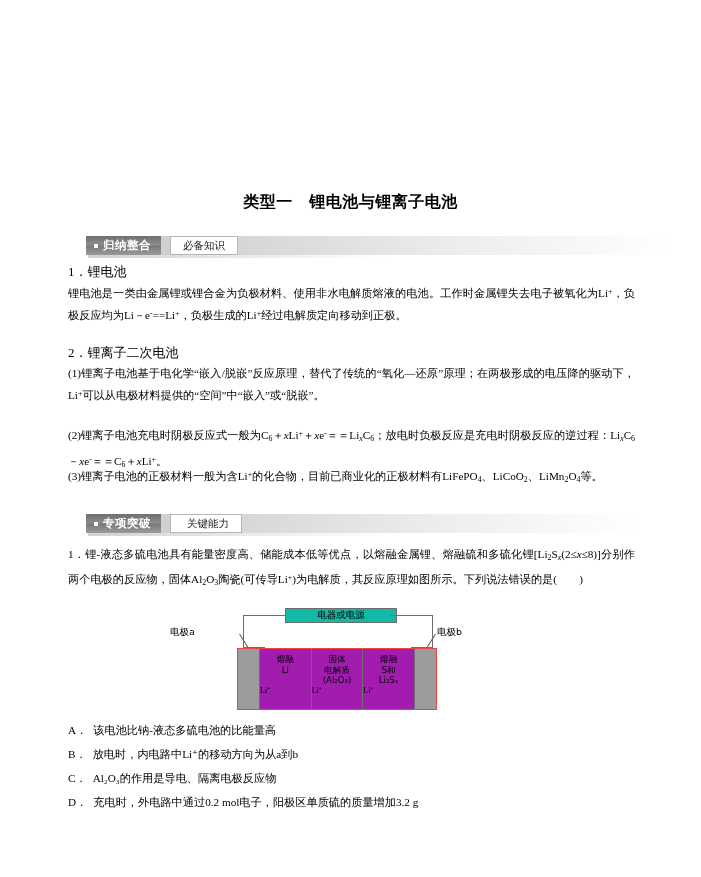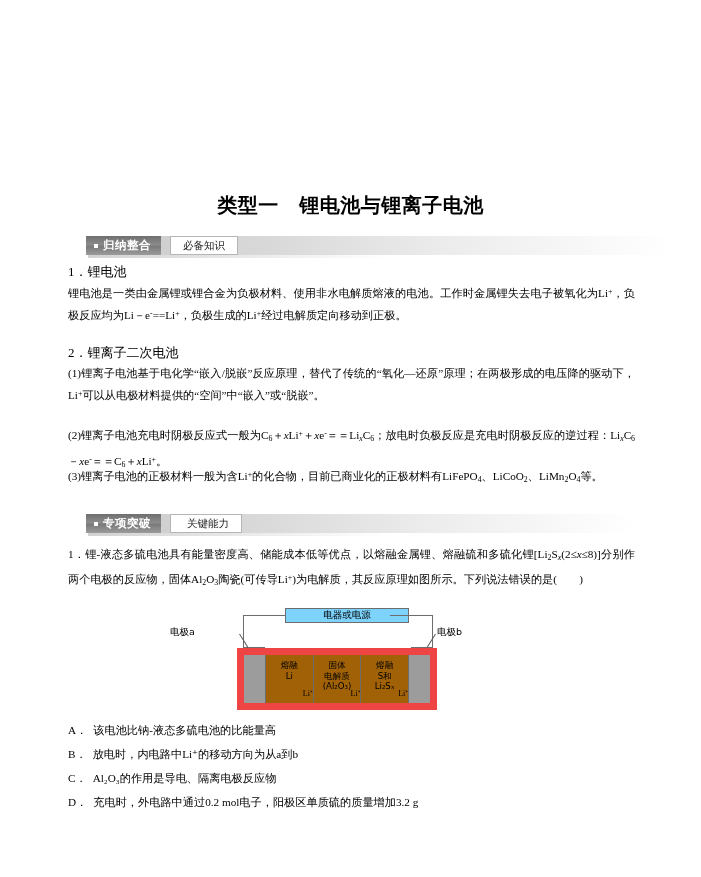--- a/index.html
+++ b/index.html
@@ -46,21 +46,21 @@
   .objective .tag { font-weight: normal; }
 
   
   .type-heading {
     position: absolute;
     left: 0; top: 192px;
     width: 701px;
     text-align: center;
     font-family: "DejaVu Sans", "Liberation Sans", sans-serif;
     font-weight: bold;
-    font-size: 20px;
+    font-size: 16px;
     letter-spacing: 0.5px;
   }
 
   
   .banner {
     position: absolute;
     left: 86px;
     width: 549px;
     height: 19px;
   }
@@ -147,23 +147,23 @@
 
   
   .diagram {
     position: absolute;
     left: 215px; top: 608px;
     width: 275px; height: 105px;
   }
   .dev-box {
     position: absolute;
     left: 70px; top: 0px;
-    width: 124px; height: 15px;
+    width: 112px; height: 15px;
     border: 1px solid #6d6d6d;
-    background: #7dd3fc;
+    background: #14b8a6;
     display: flex;
     align-items: flex-start;
     justify-content: center;
     font-size: 9.5px;
     font-family: "DejaVu Sans", "Liberation Sans", sans-serif;
     box-sizing: border-box;
   }
   .wire {
     position: absolute;
     background: #6d6d6d;
@@ -172,22 +172,22 @@
   .wire-right-h { left: 175px; top: 7px;  width: 43px; height: 1px; }
   .wire-left-v  { left: 28px;  top: 7px;  width: 1px;  height: 33px; }
   .wire-right-v { left: 217px; top: 7px;  width: 1px;  height: 33px; }
   .wire-bot-l   { left: 28px;  top: 39px; width: 22px; height: 1px; }
   .wire-bot-r   { left: 196px; top: 39px; width: 22px; height: 1px; }
 
   .cell {
     position: absolute;
     left: 22px; top: 40px;
     width: 200px; height: 62px;
-    border: 7px solid #ef4444;
-    background: #a16207;
+    border: 1px solid #ef4444;
+    background: #a21caf;
     box-sizing: border-box;
     display: flex;
   }
   .electrode {
     width: 22px;
     background: #9c9c9c;
     border-right: 1px solid #6d6d6d;
     box-sizing: border-box;
   }
   .electrode.right {
@@ -201,23 +201,23 @@
     position: relative;
     padding-top: 5px;
     text-align: center;
     font-size: 8.6px;
     line-height: 10.5px;
     font-family: "DejaVu Sans", "Liberation Sans", sans-serif;
   }
   .compart.last { border-right: none; }
   .compart .ionrow {
     position: absolute;
-    left: 0; bottom: 4px;
+    left: 0; bottom: 13px;
     width: 100%;
-    text-align: right;
+    text-align: left;
     font-size: 8px;
     font-family: "Liberation Serif", serif;
   }
   .lbl-a, .lbl-b {
     position: absolute;
     font-size: 9.5px;
     font-family: "DejaVu Sans", "Liberation Sans", sans-serif;
     white-space: nowrap;
   }
   .lbl-a { left: -45px; top: 18px; }

